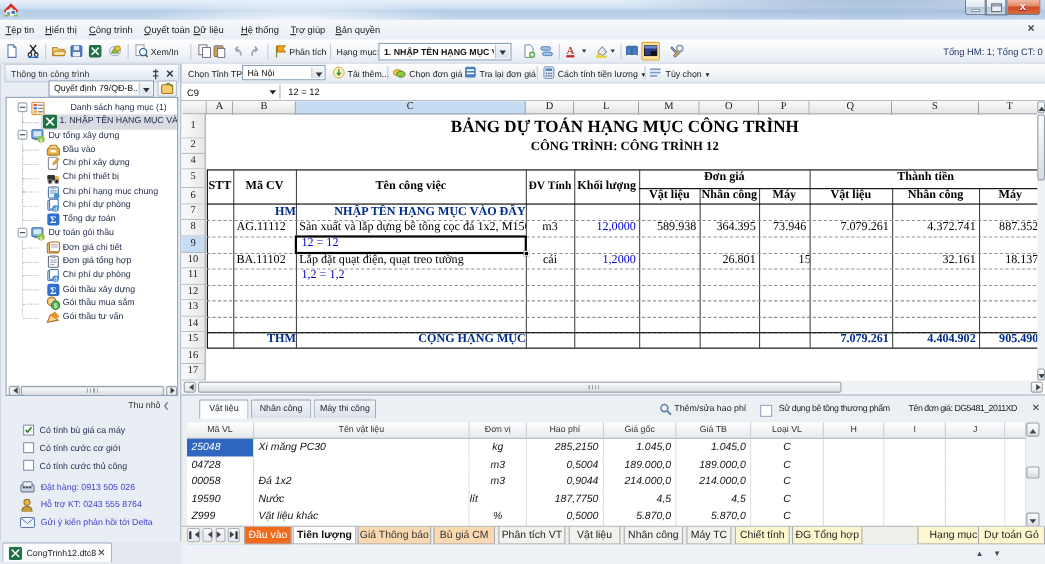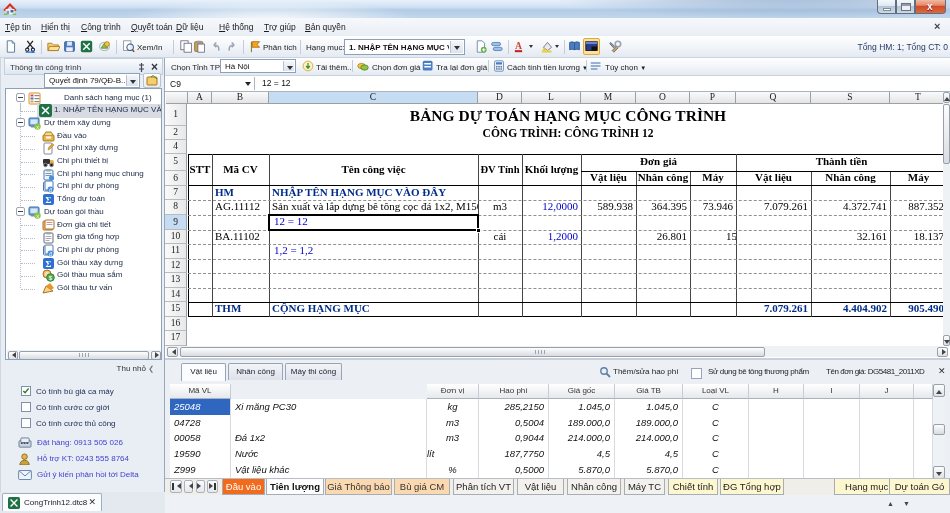--- a/index.html
+++ b/index.html
@@ -62,21 +62,21 @@
 #namebox .t{position:absolute;left:4px;top:2px;}
 #namebox .da{position:absolute;right:3px;top:5px;border:3px solid transparent;border-top:4px solid #222;}
 #fxtext{position:absolute;left:97px;top:2px;}
 
 #sheet{left:165px;top:92px;width:785px;height:266px;background:#fff;overflow:hidden;}
 .colhdr{position:absolute;top:0;height:11.5px;background:linear-gradient(180deg,#fafafa,#e4e4e4);border-right:1px solid #9aa0a8;border-bottom:1px solid #9aa0a8;font-family:"Liberation Serif",serif;font-size:9.5px;color:#222;text-align:center;line-height:11px;}
 .rowhdr{position:absolute;left:0;width:22px;background:linear-gradient(90deg,#fafafa,#e8e8e8);border-right:1px solid #9aa0a8;border-bottom:1px solid #b8bcc2;font-family:"Liberation Serif",serif;font-size:9.5px;color:#222;text-align:center;}
 .selhdr{background:#c6dcf3 !important;}
 .scell{position:absolute;font-family:"Liberation Serif",serif;font-size:11px;color:#000;white-space:nowrap;overflow:hidden;}
 .num{text-align:right;}
-.navy{color:#002d8a;font-weight:bold;}
+.navy{color:#002d8a;font-weight:bold;text-align:right;}
 .blue{color:#0000cc;}
 .sbar{position:absolute;background:#eff2f5;}
 .sthumb{position:absolute;background:linear-gradient(180deg,#fdfdfd,#d8dbe0);border:1px solid #98a0ab;border-radius:2px;}
 .sarrow{position:absolute;background:linear-gradient(180deg,#fdfdfd,#dfe2e7);border:1px solid #98a0ab;border-radius:2px;}
 
 #bottompanel{left:165px;top:358px;width:785px;height:120px;background:#eceff4;border-top:2px solid #c8cfd9;}
 .ptab{position:absolute;top:3px;height:17px;border:1px solid #98a5b8;border-bottom:none;background:linear-gradient(180deg,#f2f4f7,#dde2ea);font-size:8px;color:#223;text-align:center;white-space:nowrap;border-radius:2px 2px 0 0;}
 .ptab.active{background:#fbfcfd;height:18px;}
 .bghdr{position:absolute;height:15px;background:linear-gradient(180deg,#fff,#e6e8ec);border-right:1px solid #c6cdd6;border-bottom:1px solid #aab2bd;font-size:8px;color:#333;text-align:center;line-height:14px;}
 .bgcell{position:absolute;height:33px;font-size:9.5px;color:#111;line-height:15px;white-space:nowrap;overflow:hidden;border-right:1px solid #d7dce2;border-bottom:1px solid #0ea5e9;background:#fff;font-style:italic;}
@@ -308,21 +308,21 @@
       </svg>
 <div class="titem" style="left:48px;top:15.2px;">1. NHẬP TÊN HẠNG MỤC VÀO ĐÂY</div>
 <div class="texp" style="left:10px;top:29.4px;"></div>
 <svg class="abs" style="left:22px;top:27.9px" width="13" height="13" viewBox="0 0 13 13">
         <rect x="1" y="1" width="10" height="8" rx="1" fill="#7aade0" stroke="#3a6ea5"></rect>
         <rect x="2.5" y="2.5" width="7" height="4.5" fill="#d6e9fb"></rect>
         <rect x="3" y="9" width="6" height="1.5" fill="#88a"></rect>
         <circle cx="9.5" cy="9.5" r="3.2" fill="#8fc447"></circle>
         <text x="9.5" y="11.8" font-size="5.5" text-anchor="middle" fill="#fff" font-family="Liberation Sans, sans-serif">x</text>
       </svg>
-<div class="titem" style="left:38px;top:27.9px;">Dự thêm xây dựng</div>
+<div class="titem" style="left:38px;top:27.9px;">Dự tổng xây dựng</div>
 <div class="thline" style="left:15px;top:47.1px;width:14px;"></div>
 <svg class="abs" style="left:36px;top:40.6px" width="13" height="13" viewBox="0 0 13 13">
         <rect x="1" y="5" width="11" height="6" rx="1" fill="#e8b34a" stroke="#a97b1e"></rect>
         <path d="M2 5 L4 2 H9 L11 5" fill="#f4d58a" stroke="#a97b1e"></path>
         <rect x="4" y="6.5" width="5" height="2" fill="#fff"></rect>
       </svg>
 <div class="titem" style="left:51px;top:40.6px;">Đầu vào</div>
 <div class="thline" style="left:15px;top:59.8px;width:14px;"></div>
 <svg class="abs" style="left:36px;top:53.3px" width="13" height="13" viewBox="0 0 13 13">
         <rect x="2" y="1" width="8" height="11" rx="1" fill="#fff" stroke="#889"></rect>
@@ -561,20 +561,21 @@
 <div class="scell num" style="left:416px;top:108px;width:55px;height:14.5px;line-height:12.5px;padding-right:3px;">589.938</div>
 <div class="scell num" style="left:471px;top:108px;width:54px;height:14.5px;line-height:12.5px;padding-right:3px;">364.395</div>
 <div class="scell num" style="left:525px;top:108px;width:46px;height:14.5px;line-height:12.5px;padding-right:3px;">73.946</div>
 <div class="scell num" style="left:571px;top:108px;width:75px;height:14.5px;line-height:12.5px;padding-right:3px;">7.079.261</div>
 <div class="scell num" style="left:646px;top:108px;width:79px;height:14.5px;line-height:12.5px;padding-right:3px;">4.372.741</div>
 <div class="scell num" style="left:725px;top:108px;width:57px;height:14.5px;line-height:12.5px;padding-right:3px;">887.352</div>
 <div class="abs" style="left:103px;top:121.5px;width:211px;height:17.0px;border:2px solid #000;background:#fff;"></div>
 <div class="scell blue" style="left:104px;top:122.5px;width:209px;height:15.0px;line-height:13.0px;padding-left:5px;">12 = 12</div>
 <div class="abs" style="left:311px;top:135.5px;width:5px;height:5px;background:#000;border:1px solid #fff;"></div>
 <div class="scell lft" style="left:47px;top:137.5px;width:57px;height:14.5px;line-height:12.5px;padding-left:3px;">BA.11102</div>
+<div class="scell lft" style="left:104px;top:137.5px;width:209px;height:14.5px;line-height:12.5px;padding-left:3px;">Lắp đặt quạt điện, quạt treo tường</div>
 <div class="scell " style="left:313px;top:137.5px;width:44px;height:14.5px;line-height:12.5px;text-align:center;">cái</div>
 <div class="scell blue num" style="left:357px;top:137.5px;width:59px;height:14.5px;line-height:12.5px;padding-right:3px;">1,2000</div>
 <div class="scell num" style="left:471px;top:137.5px;width:54px;height:14.5px;line-height:12.5px;padding-right:3px;text-align:right;">26.801</div>
 <div class="scell num" style="left:525px;top:137.5px;width:46px;height:14.5px;line-height:12.5px;padding-right:3px;padding-left:36px;">15.114</div>
 <div class="scell num" style="left:646px;top:137.5px;width:79px;height:14.5px;line-height:12.5px;padding-right:3px;">32.161</div>
 <div class="scell num" style="left:725px;top:137.5px;width:57px;height:14.5px;line-height:12.5px;padding-right:3px;">18.137</div>
 <div class="scell blue" style="left:104px;top:152px;width:209px;height:14.5px;line-height:12.5px;padding-left:5px;">1,2 = 1,2</div>
 <div class="scell navy lft" style="left:47px;top:210px;width:57px;height:14.5px;line-height:12.5px;padding-left:3px;">THM</div>
 <div class="scell navy lft" style="left:104px;top:210px;width:209px;height:14.5px;line-height:12.5px;padding-left:3px;">CỘNG HẠNG MỤC</div>
 <div class="scell navy num" style="left:571px;top:210px;width:75px;height:14.5px;line-height:12.5px;padding-right:3px;">7.079.261</div>
@@ -605,20 +606,21 @@
 <svg class="abs" style="left:434px;top:6px" width="12" height="12" viewBox="0 0 12 12">
       <circle cx="5" cy="5" r="3.2" fill="none" stroke="#6080a8" stroke-width="1.4"></circle>
       <line x1="7.5" y1="7.5" x2="11" y2="11" stroke="#6080a8" stroke-width="1.8"></line>
     </svg>
 <div class="abs" style="left:448px;top:7px;font-size:8px;color:#222;white-space:nowrap;">Thêm/sửa hao phí</div>
 <div class="abs" style="left:526px;top:8px;width:11px;height:11px;background:#fff;border:1px solid #98a5b8;"></div>
 <div class="abs" style="left:543px;top:7px;font-size:8px;letter-spacing:-0.35px;color:#222;white-space:nowrap;">Sử dụng bê tông thương phẩm</div>
 <div class="abs" style="left:661px;top:7px;font-size:8px;letter-spacing:-0.45px;color:#222;white-space:nowrap;">Tên đơn giá: DG5481_2011XD</div>
 <div class="abs" style="left:773px;top:6px;font-size:9px;color:#333;">✕</div>
 <div class="bghdr" style="left:5px;top:24px;width:61px;">Mã VL</div>
+<div class="bghdr" style="left:66px;top:24px;width:196px;">Tên vật liệu</div>
 <div class="bghdr" style="left:262px;top:24px;width:52px;">Đơn vị</div>
 <div class="bghdr" style="left:314px;top:24px;width:70px;">Hao phí</div>
 <div class="bghdr" style="left:384px;top:24px;width:66px;">Giá gốc</div>
 <div class="bghdr" style="left:450px;top:24px;width:68px;">Giá TB</div>
 <div class="bghdr" style="left:518px;top:24px;width:66px;">Loại VL</div>
 <div class="bghdr" style="left:584px;top:24px;width:55px;">H</div>
 <div class="bghdr" style="left:639px;top:24px;width:56px;">I</div>
 <div class="bghdr" style="left:695px;top:24px;width:54px;">J</div>
 <div class="bghdr" style="left:749px;top:24px;width:19px;"></div>
 <div class="bgcell" style="left:5px;top:39.0px;width:61px;padding-left:4px;background:#2e66c0;color:#fff;">25048</div>

